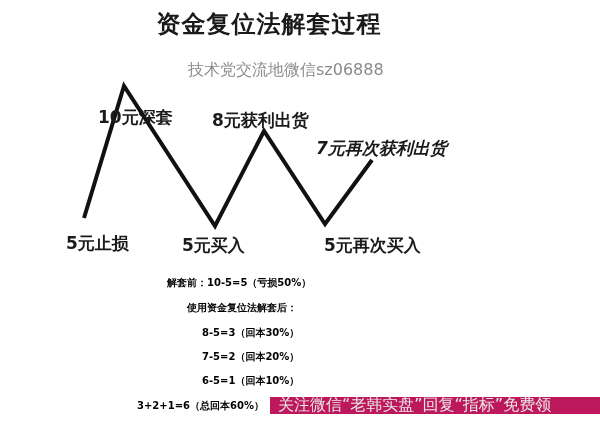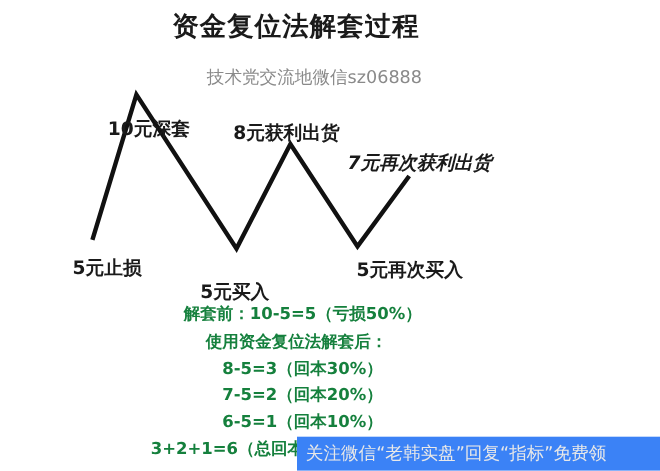--- a/index.html
+++ b/index.html
@@ -6,44 +6,44 @@
     body {
       width: 600px; height: 428px; position: relative; overflow: hidden;
       background: #ffffff;
       font-family: "DejaVu Sans", "Liberation Sans", sans-serif;
       color: #111;
     }
     .abs { position: absolute; white-space: nowrap; }
     .title { left: 0; width: 490px; top: 8px; text-align: center; font-size: 24px; font-weight: bold; letter-spacing: 1px; color: #1a1a1a; margin-left: 24px; }
     .lbl { font-size: 17px; font-weight: bold; color: #1a1a1a; }
     .wm { font-size: 16px; color: #8a8a8a; font-weight: normal; }
-    .calc { font-size: 15px; font-weight: bold; color: #15803d; }
+    .calc { font-size: 10px; font-weight: bold; color: #000000; }
     svg.line { position: absolute; left: 0; top: 0; }
     .banner {
-      position: absolute; left: 270px; top: 397px; width: 330px; height: 31px;
-      background: #3b82f6; color: #e8e8e8; font-size: 16px;
+      position: absolute; left: 270px; top: 397px; width: 330px; height: 17px;
+      background: #be185d; color: #e8e8e8; font-size: 16px;
       display: flex; align-items: center; padding-left: 8px; box-sizing: border-box;
       white-space: nowrap; overflow: hidden;
     }
   </style>
 </head>
 <body>
 
 <div class="abs title">资金复位法解套过程</div>
 
 <svg class="line" width="600" height="428">
   <polyline points="84,218 124,86 215,226 264,131 325,224 372,160" fill="none" stroke="#111" stroke-width="4" stroke-linejoin="miter" stroke-linecap="butt"></polyline>
 </svg>
 
 <div class="abs lbl" style="left:98px; top:58px;margin-top:48px;">10元深套</div>
 <div class="abs wm" style="left:188px; top:60px;">技术党交流地微信sz06888</div>
 <div class="abs lbl" style="left:212px; top:109px;text-align:right;">8元获利出货</div>
 <div class="abs lbl" style="left:316px; top:137px;font-style:italic;">7元再次获利出货</div>
 <div class="abs lbl" style="left:66px; top:232px;">5元止损</div>
-<div class="abs lbl" style="left:182px; top:234px;margin-top:20px;">5元买入</div>
+<div class="abs lbl" style="left:182px; top:234px;">5元买入</div>
 <div class="abs lbl" style="left:288px; top:234px;margin-left:36px;">5元再次买入</div>
 
 <div class="abs calc" style="left:167px; top:276px;">解套前：10-5=5（亏损50%）</div>
 <div class="abs calc" style="left:187px; top:301px;">使用资金复位法解套后：</div>
 <div class="abs calc" style="left:202px; top:326px;">8-5=3（回本30%）</div>
 <div class="abs calc" style="left:202px; top:350px;">7-5=2（回本20%）</div>
 <div class="abs calc" style="left:202px; top:374px;">6-5=1（回本10%）</div>
 <div class="abs calc" style="left:137px; top:399px;">3+2+1=6（总回本60%）</div>
 
 <div class="banner">

